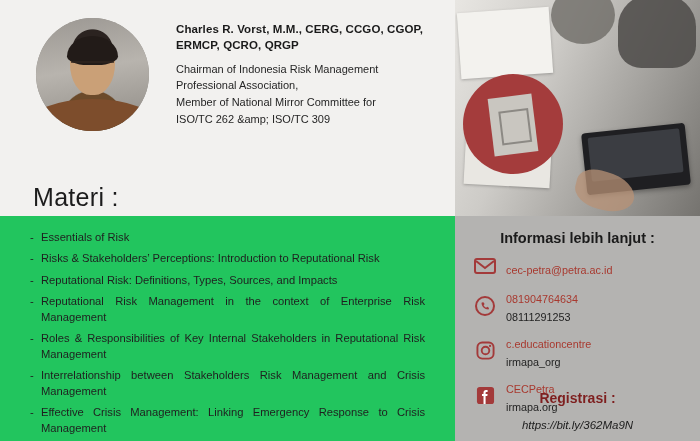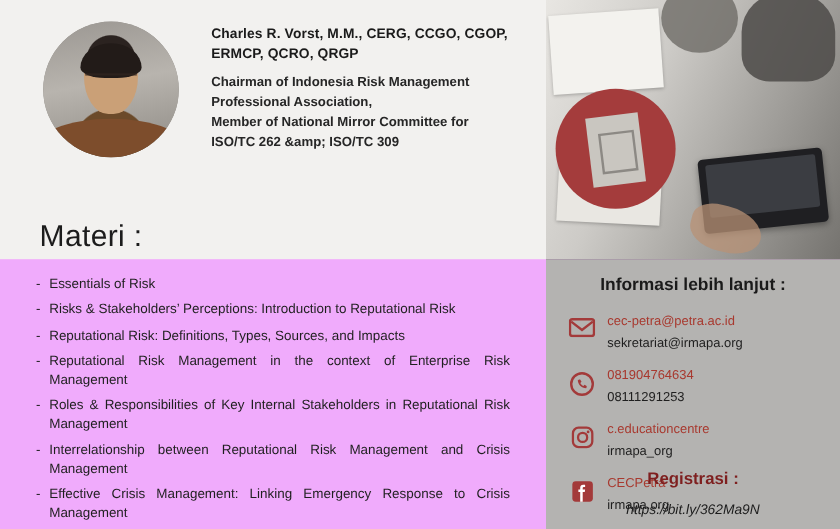--- a/index.html
+++ b/index.html
@@ -93,36 +93,36 @@
     color: #1a1a1a;
     line-height: 1.38;
     letter-spacing: .1px;
   }
   .speaker-role {
     margin-top: 8px;
     font-size: 11px;
     color: #262626;
     line-height: 1.42;
   }
-  .speaker-role div { margin-bottom: 1px; font-weight: bold; }
+  .speaker-role div { margin-bottom: 1px; }
 
   .materi-title {
     position: absolute;
     left: 33px; top: 183px;
     font-size: 25px;
     color: #1c1c1c;
     letter-spacing: .3px;
   }
 
   .materi-body {
     position: absolute;
     left: 0; top: 216px;
     width: 455px;
     height: 225px;
-    background: #f0abfc;
+    background: #22c55e;
     padding: 14px 30px 0 30px;
   }
   .materi-list {
     margin: 0; padding: 0;
     list-style: none;
   }
   .materi-list li {
     position: relative;
     font-size: 11.2px;
     color: #1f1f1f;
@@ -323,21 +323,21 @@
 
     <div class="materi-title">Materi :</div>
 
     <div class="materi-body">
       <ul class="materi-list">
         <li>Essentials of Risk</li>
         <li>Risks &amp; Stakeholders’ Perceptions: Introduction to Reputational Risk</li>
         <li>Reputational Risk: Definitions, Types, Sources, and Impacts</li>
         <li>Reputational Risk Management in the context of Enterprise Risk Management</li>
         <li>Roles &amp; Responsibilities of Key Internal Stakeholders in Reputational Risk Management</li>
-        <li>Interrelationship between Reputational Risk Management and Crisis Management</li>
+        <li>Interrelationship between Stakeholders Risk Management and Crisis Management</li>
         <li>Effective Crisis Management: Linking Emergency Response to Crisis Management</li>
 
       </ul>
     </div>
   </div>
 
   <div class="right-col">
 
     <div class="photo-strip">
       <div class="desk"></div>
@@ -357,21 +357,20 @@
 
       <div class="contact-row">
         <span class="contact-icon">
           <svg width="22" height="16" viewBox="0 0 22 16">
             <rect x="1" y="1" width="20" height="14" rx="2" fill="none" stroke="#a33a3a" stroke-width="2"></rect>
             <path d="M2 3 L11 10 L20 3" fill="none" stroke="#a33a3a" stroke-width="2"></path>
           </svg>
         </span>
         <span class="contact-lines">
           <span class="contact-primary">cec-petra@petra.ac.id</span><br>
-          <span class="contact-secondary">sekretariat@irmapa.org</span>
         </span>
       </div>
 
       <div class="contact-row">
         <span class="contact-icon">
           <svg width="20" height="20" viewBox="0 0 20 20">
             <circle cx="10" cy="10" r="9" fill="none" stroke="#a33a3a" stroke-width="2"></circle>
             <path d="M6.5 6.5c0 4 3 7 7 7 0 0 .8-1.3 .3-1.8l-1.6-1-1.1 1c-1-.5-2-1.5-2.5-2.5l1-1.1-1-1.6c-.5-.5-1.8 .3-1.8 .3z" fill="#a33a3a"></path>
           </svg>
         </span>

